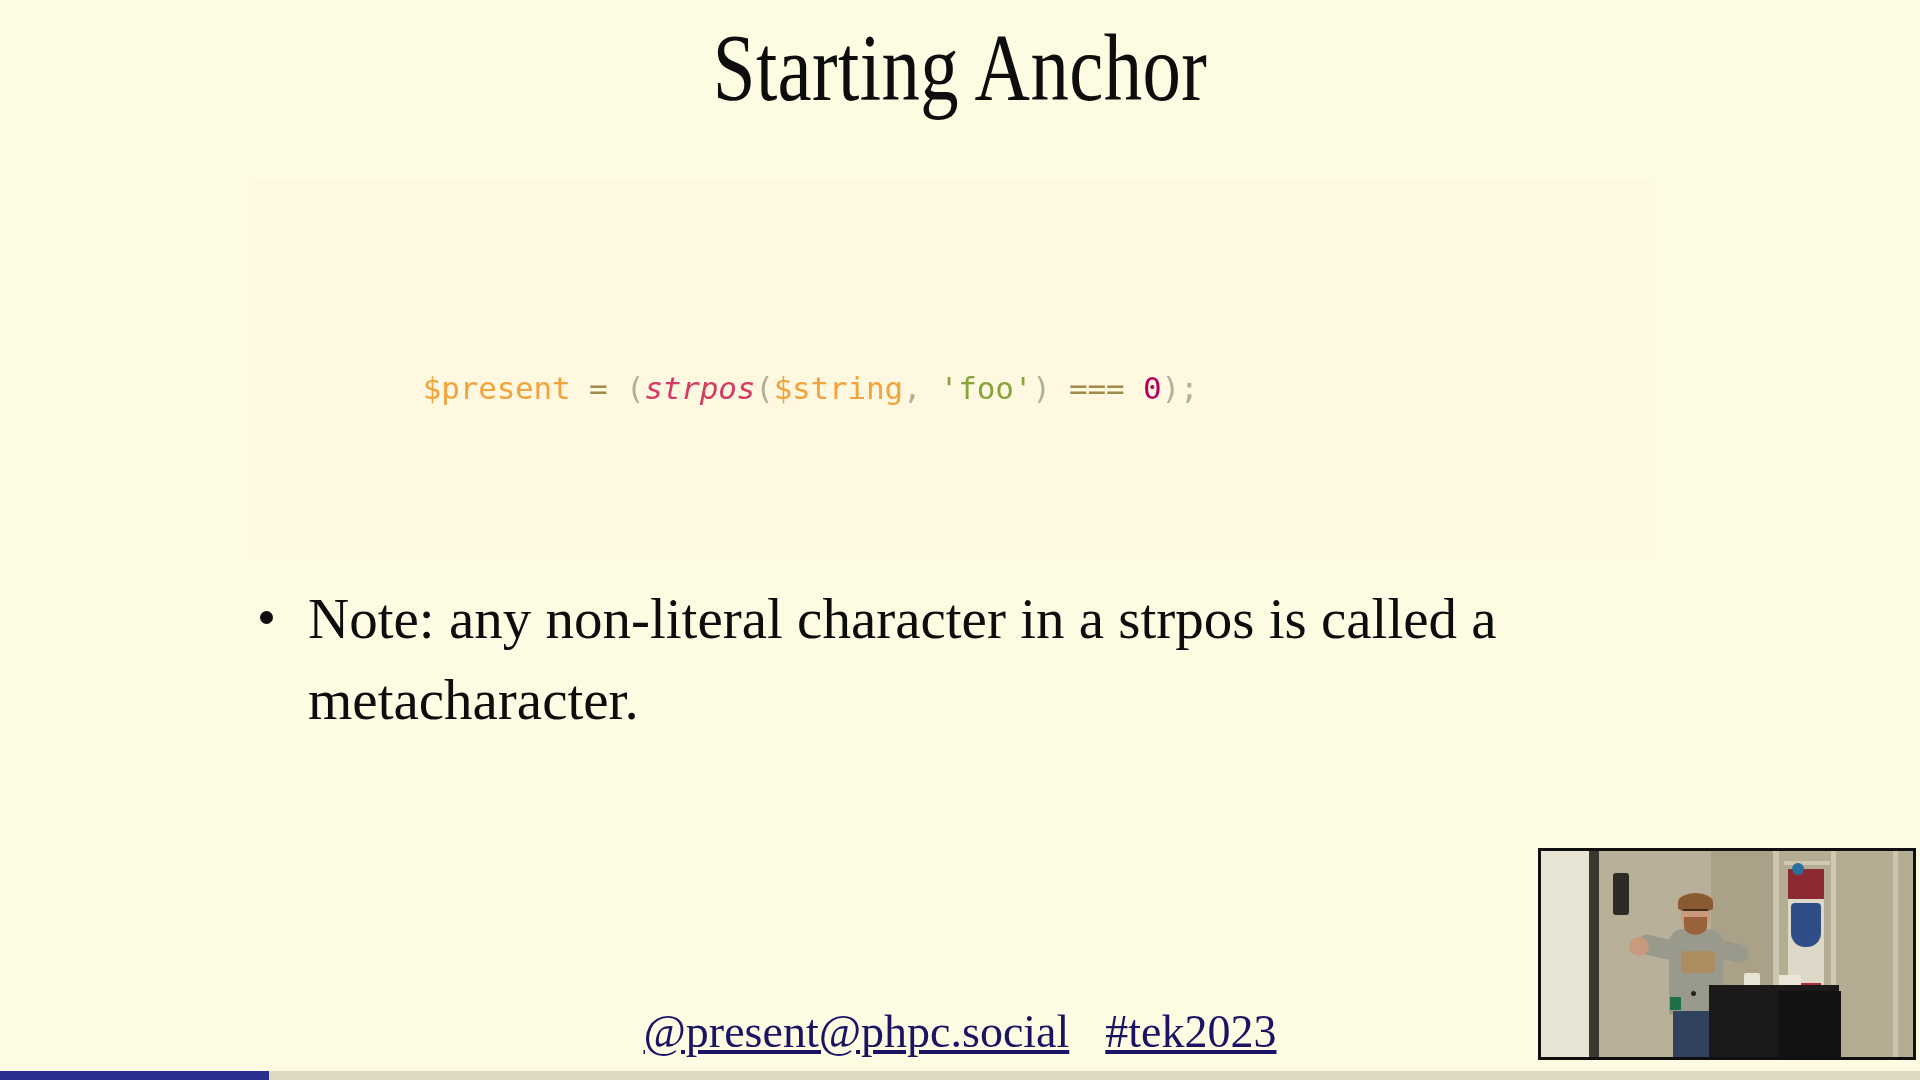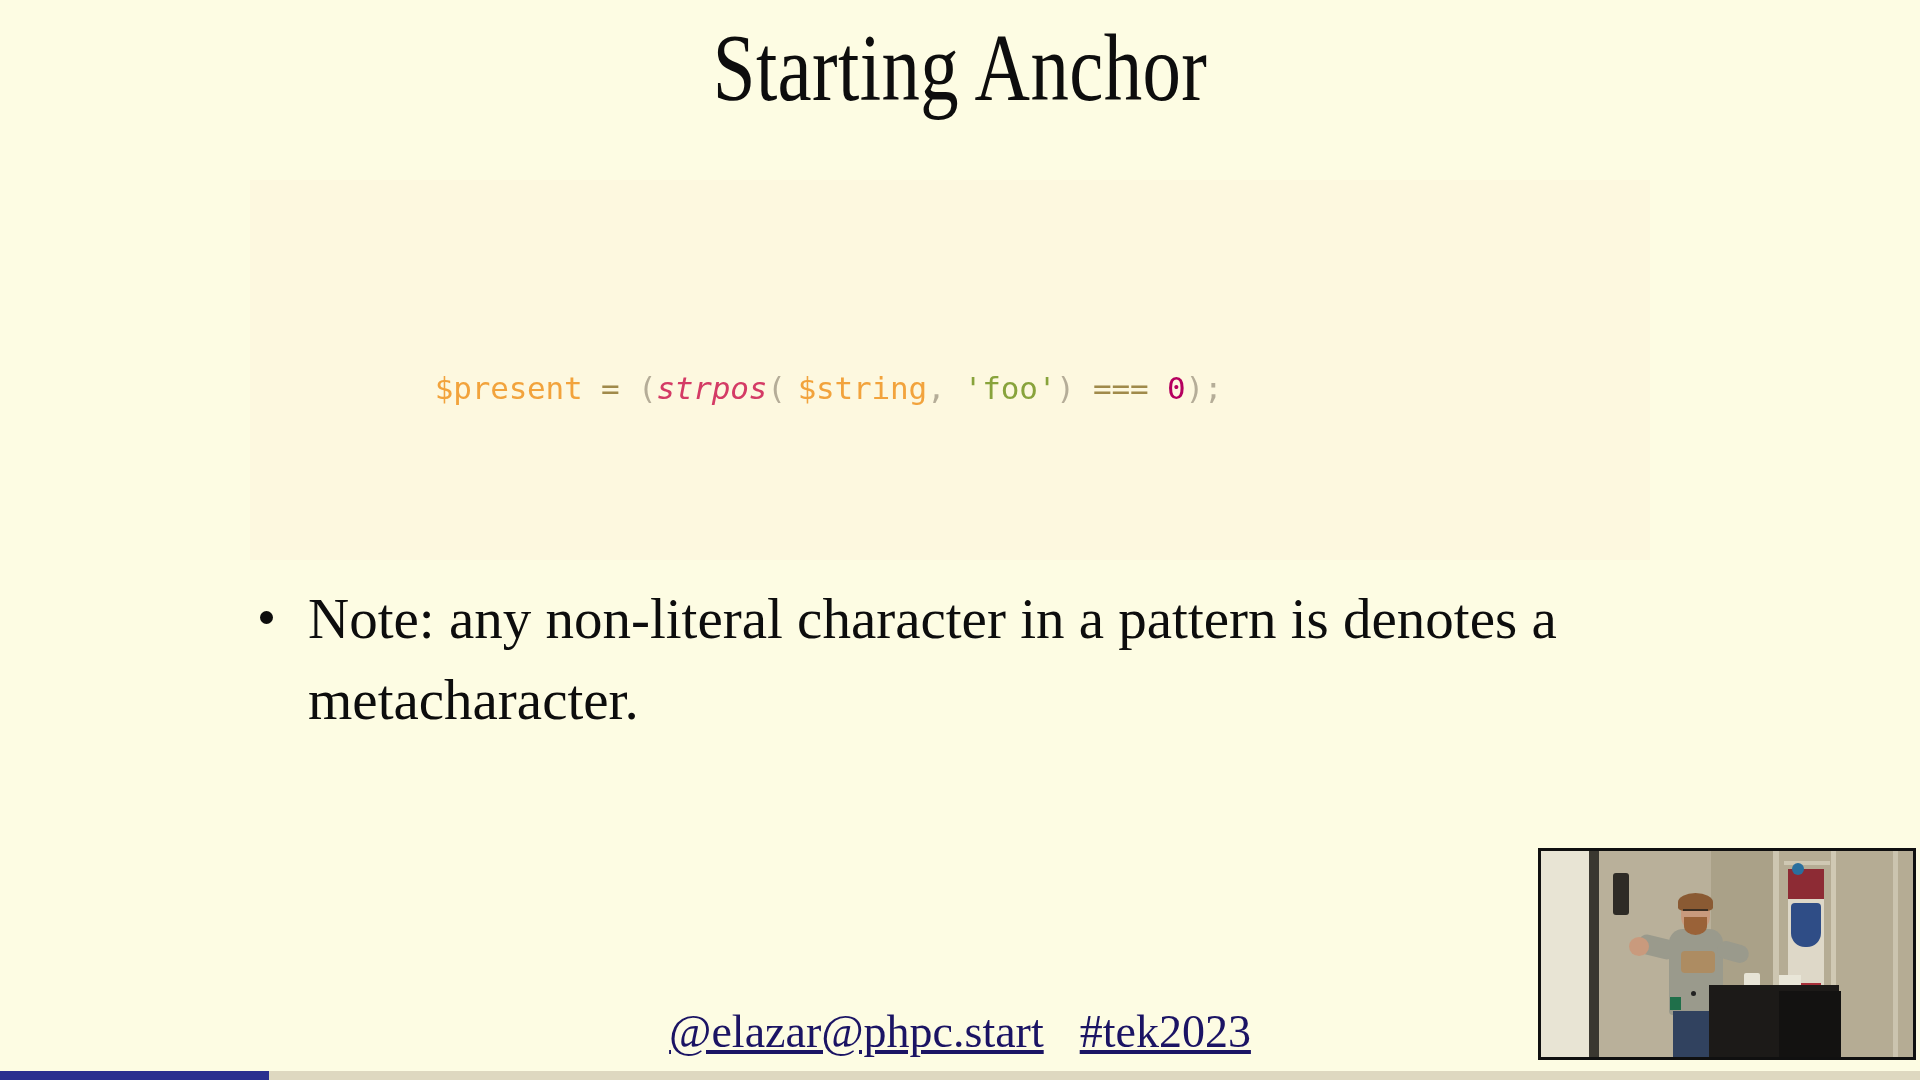--- a/index.html
+++ b/index.html
@@ -48,21 +48,21 @@
     padding: 38px 0 0 62px;
     font-family: "DejaVu Sans Mono", "Liberation Mono", monospace;
     font-size: 31px;
     line-height: 48.5px;
     white-space: pre;
     letter-spacing: -0.2px;
   }
   #code-block .ln { display: block; height: 48.5px; }
   #code-block .blank { display: block; height: 48.5px; }
 
-  .t-var   { color: #f2a33c; margin-left: 12px; }
+  .t-var   { color: #f2a33c; }
   .t-op    { color: #a08a4a; }
   .t-punct { color: #b5ad98; }
   .t-fn    { color: #d43b65; font-style: italic; }
   .t-str   { color: #88a33b; }
   .t-num   { color: #b5005f; }
   .t-cmt   { color: #9a9a92; }
 
   
   #bullets {
     position: absolute;
@@ -197,27 +197,27 @@
     <span class="blank"></span>
 
     
   </div>
 
   <div id="bullets">
 
 
     <div class="bullet">
       <span class="dot"></span>
-      <span>Note: any non-literal character in a pattern is denotes a </span><span class="bold">metacharacter</span><span>.</span>
+      <span>Note: any non-literal character in a strpos is called a </span><span class="bold">metacharacter</span><span>.</span>
     </div>
 
   </div>
 
   <div id="footer">
-    <span class="link">@elazar@phpc.start</span><span class="link">#tek2023</span>
+    <span class="link">@present@phpc.social</span><span class="link">#tek2023</span>
   </div>
 
   <div id="webcam">
     <div class="scene">
       <div class="w-left"></div>
       <div class="w-leftb"></div>
       <div class="w-mid"></div>
       <div class="w-mid2"></div>
       <div class="w-seam1"></div>
       <div class="w-right"></div>

